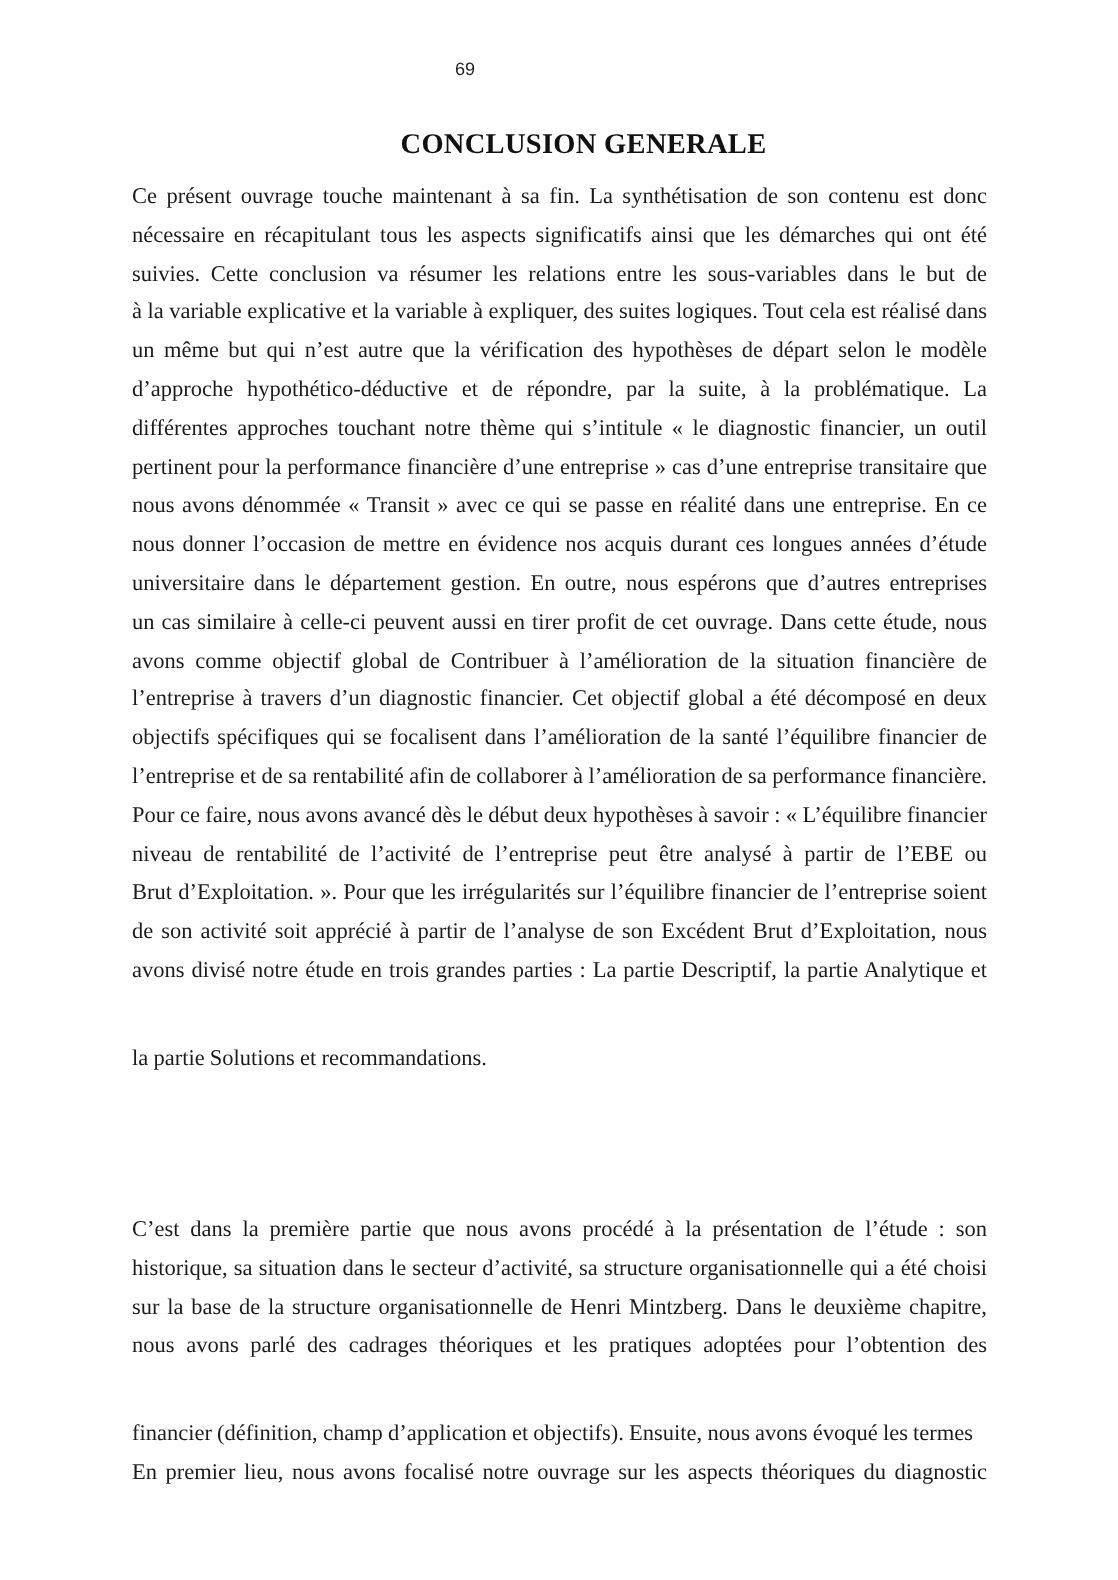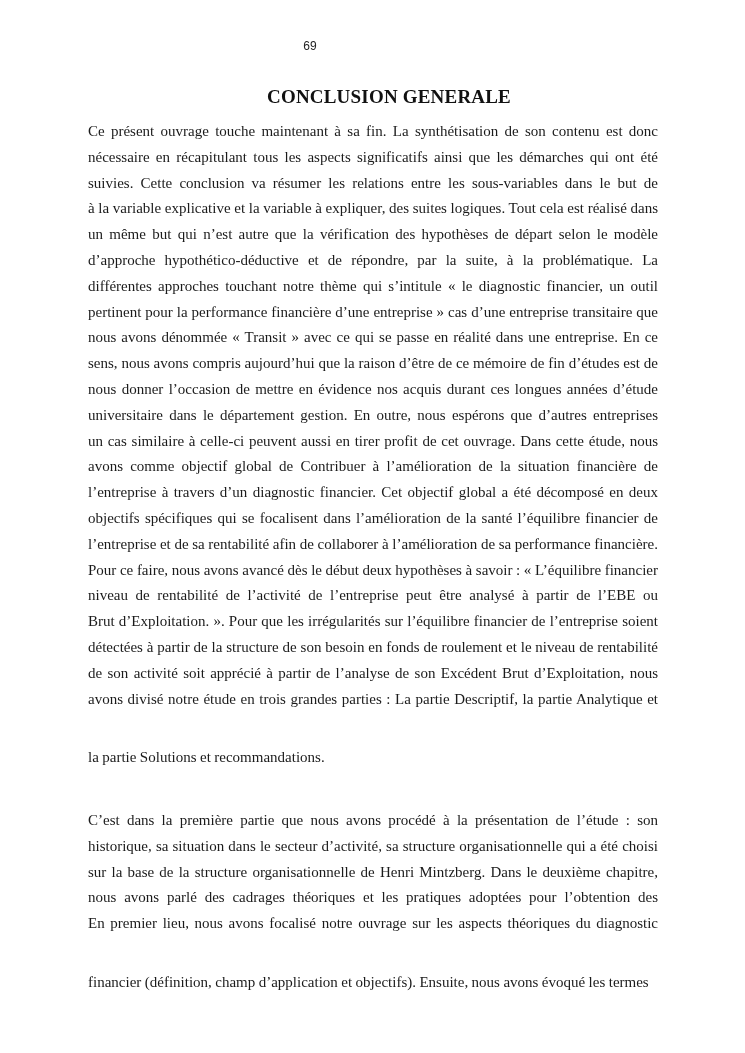--- a/index.html
+++ b/index.html
@@ -76,38 +76,36 @@
   <div class="para para-1">
       <div class="line">Ce présent ouvrage touche maintenant à sa fin. La synthétisation de son contenu est donc</div>
       <div class="line">nécessaire en récapitulant tous les aspects significatifs ainsi que les démarches qui ont été</div>
       <div class="line">suivies. Cette conclusion va résumer les relations entre les sous-variables dans le but de donner,</div>
       <div class="line">à la variable explicative et la variable à expliquer, des suites logiques. Tout cela est réalisé dans</div>
       <div class="line">un même but qui n’est autre que la vérification des hypothèses de départ selon le modèle</div>
       <div class="line">d’approche hypothético-déductive et de répondre, par la suite, à la problématique. La</div>
       <div class="line">différentes approches touchant notre thème qui s’intitule « le diagnostic financier, un outil</div>
       <div class="line">pertinent pour la performance financière d’une entreprise » cas d’une entreprise transitaire que</div>
       <div class="line">nous avons dénommée « Transit » avec ce qui se passe en réalité dans une entreprise. En ce</div>
-      <div class="line">sens, nous avons compris aujourd’hui que la raison d’être de ce mémoire de fin d’études est de</div>
       <div class="line">nous donner l’occasion de mettre en évidence nos acquis durant ces longues années d’étude</div>
       <div class="line">universitaire dans le département gestion. En outre, nous espérons que d’autres entreprises avec</div>
       <div class="line">un cas similaire à celle-ci peuvent aussi en tirer profit de cet ouvrage. Dans cette étude, nous</div>
       <div class="line">avons comme objectif global de Contribuer à l’amélioration de la situation financière de</div>
       <div class="line">l’entreprise à travers d’un diagnostic financier. Cet objectif global a été décomposé en deux</div>
       <div class="line">objectifs spécifiques qui se focalisent dans l’amélioration de la santé l’équilibre financier de</div>
       <div class="line">l’entreprise et de sa rentabilité afin de collaborer à l’amélioration de sa performance financière.</div>
       <div class="line">Pour ce faire, nous avons avancé dès le début deux hypothèses à savoir : « L’équilibre financier</div>
       <div class="line">niveau de rentabilité de l’activité de l’entreprise peut être analysé à partir de l’EBE ou Excèdent</div>
       <div class="line">Brut d’Exploitation. ». Pour que les irrégularités sur l’équilibre financier de l’entreprise soient</div>
-      <div class="line">détectées à partir de la structure de son besoin en fonds de roulement et le niveau de rentabilité</div>
       <div class="line">de son activité soit apprécié à partir de l’analyse de son Excédent Brut d’Exploitation, nous</div>
       <div class="line">avons divisé notre étude en trois grandes parties : La partie Descriptif, la partie Analytique et</div>
       <div class="line last">la partie Solutions et recommandations.</div>
     </div>
 
   <div class="para para-2">
       <div class="line">C’est dans la première partie que nous avons procédé à la présentation de l’étude : son</div>
       <div class="line">historique, sa situation dans le secteur d’activité, sa structure organisationnelle qui a été choisi</div>
       <div class="line">sur la base de la structure organisationnelle de Henri Mintzberg. Dans le deuxième chapitre,</div>
       <div class="line">nous avons parlé des cadrages théoriques et les pratiques adoptées pour l’obtention des résultats.</div>
+      <div class="line last">financier (définition, champ d’application et objectifs). Ensuite, nous avons évoqué les termes</div>
       <div class="line">En premier lieu, nous avons focalisé notre ouvrage sur les aspects théoriques du diagnostic</div>
-      <div class="line last">financier (définition, champ d’application et objectifs). Ensuite, nous avons évoqué les termes</div>
     </div>
 </div>
 
 </body></html>

